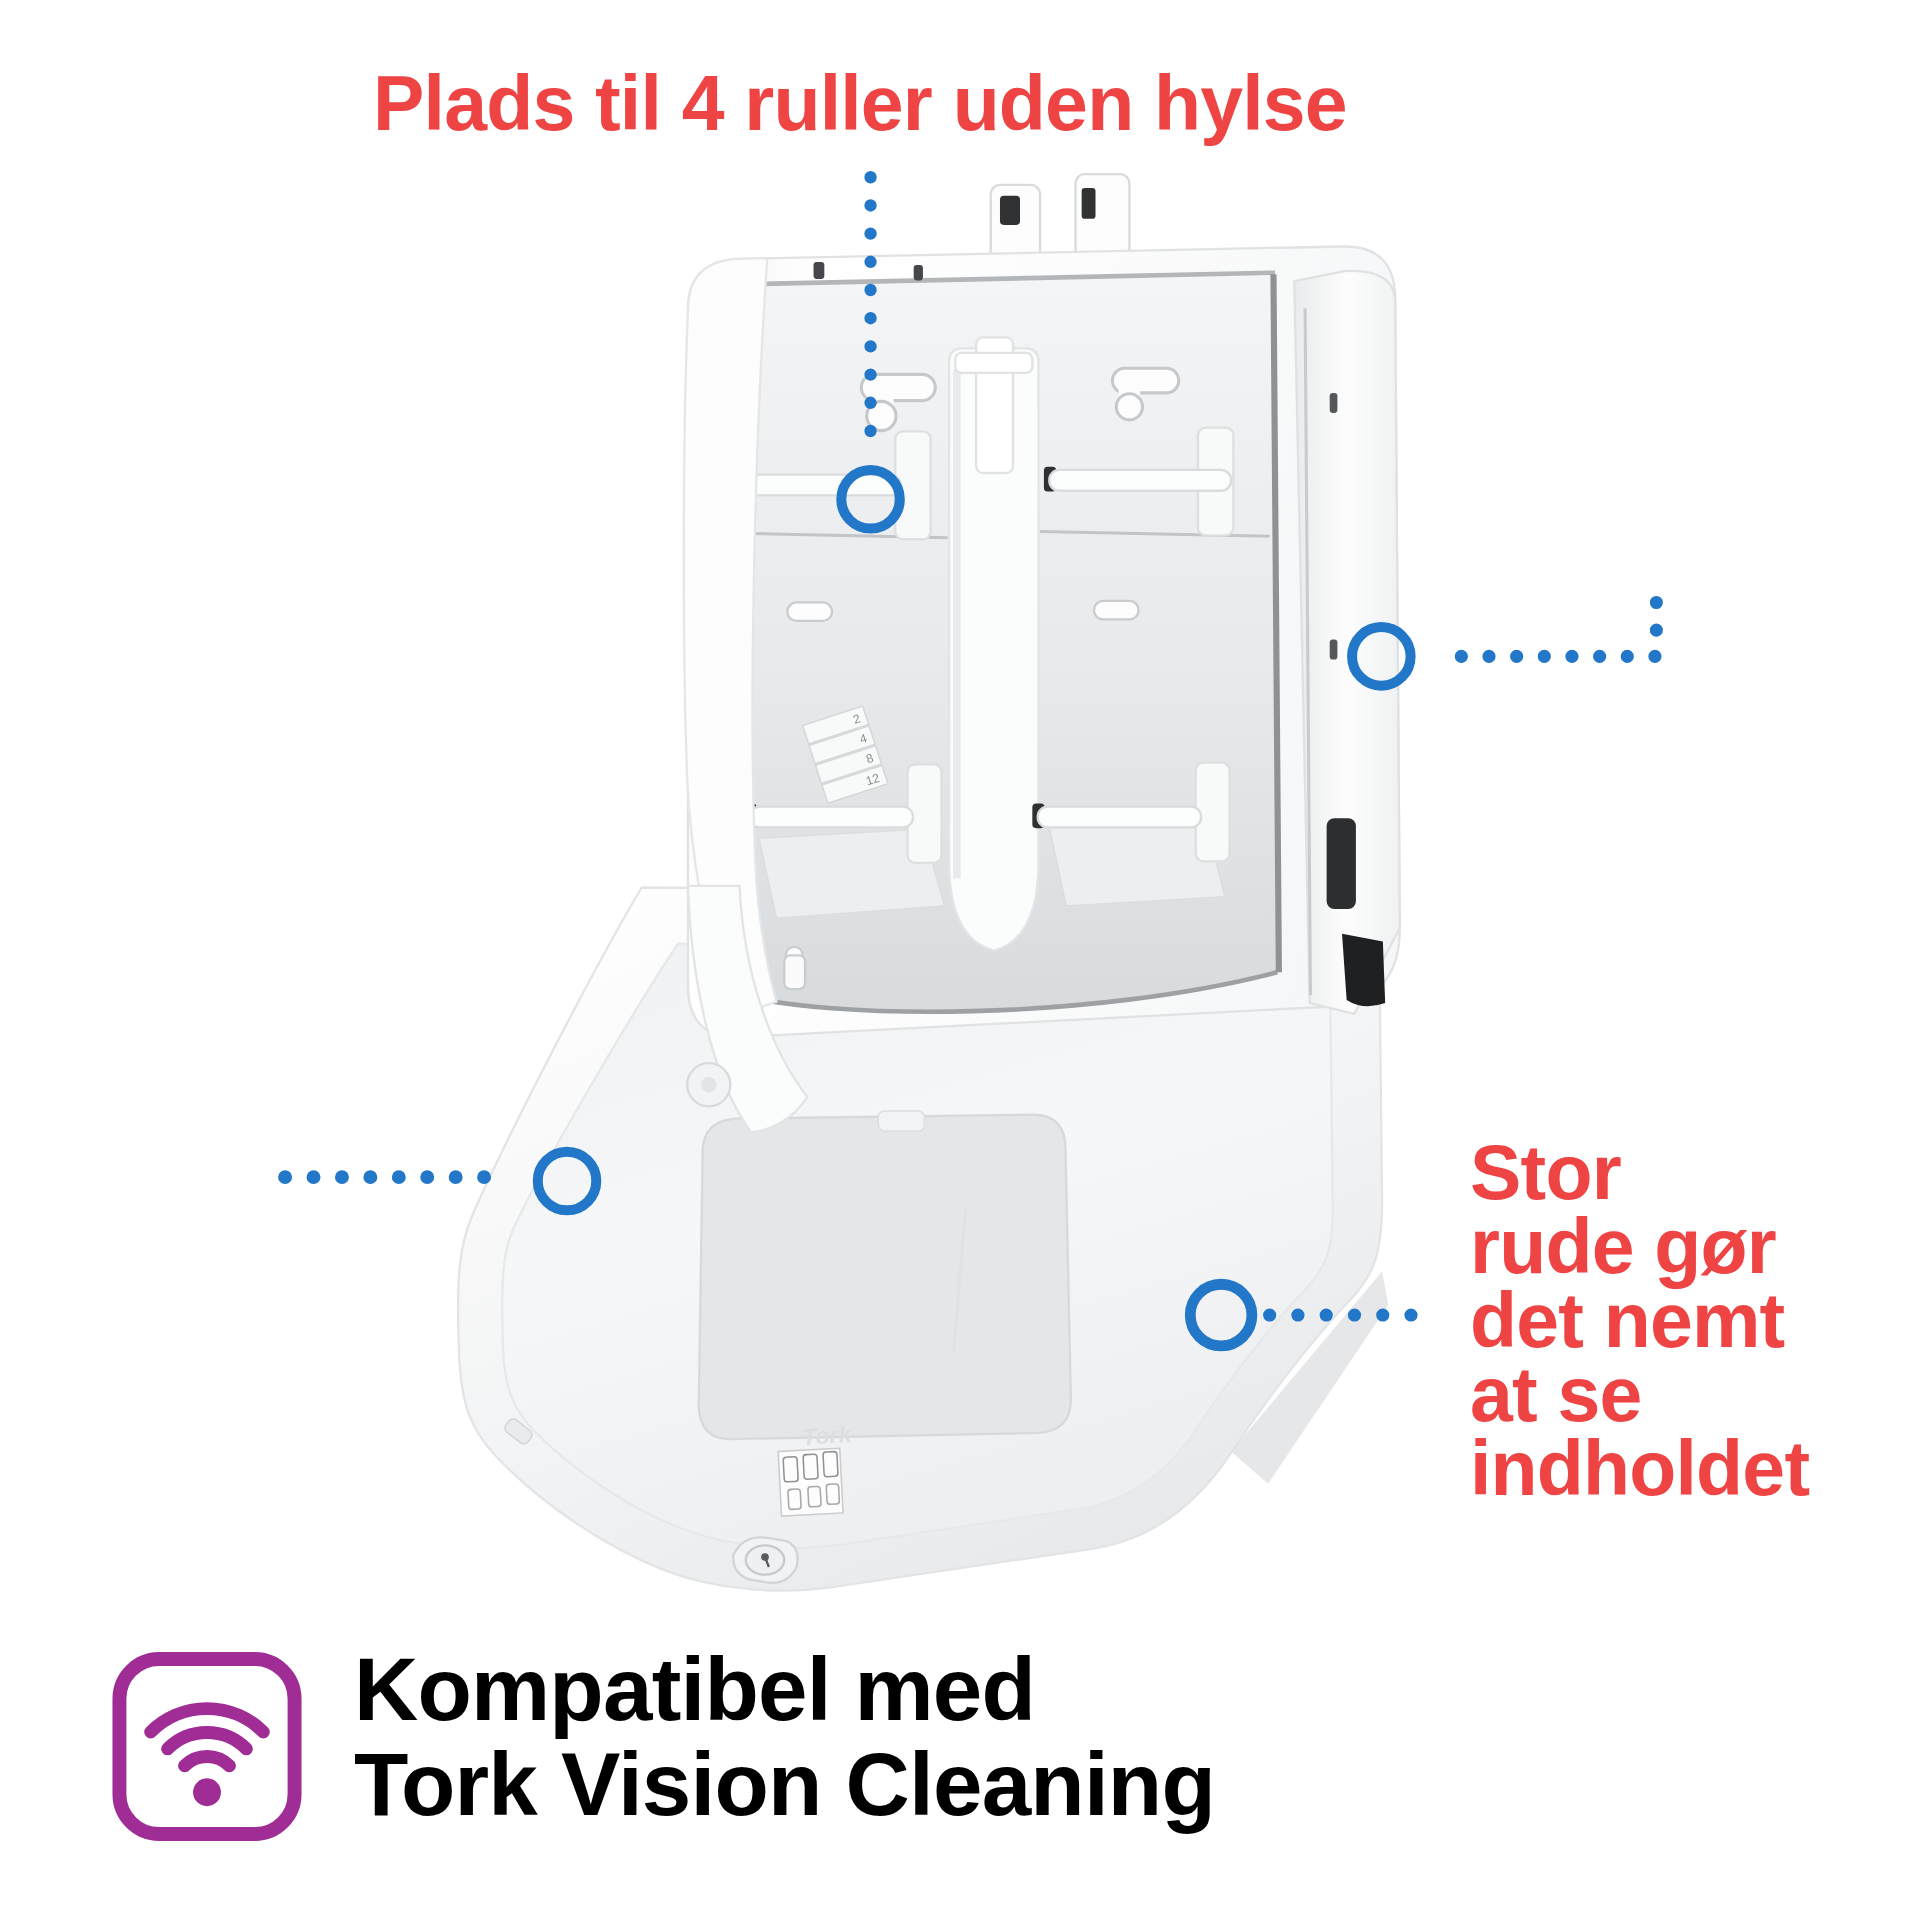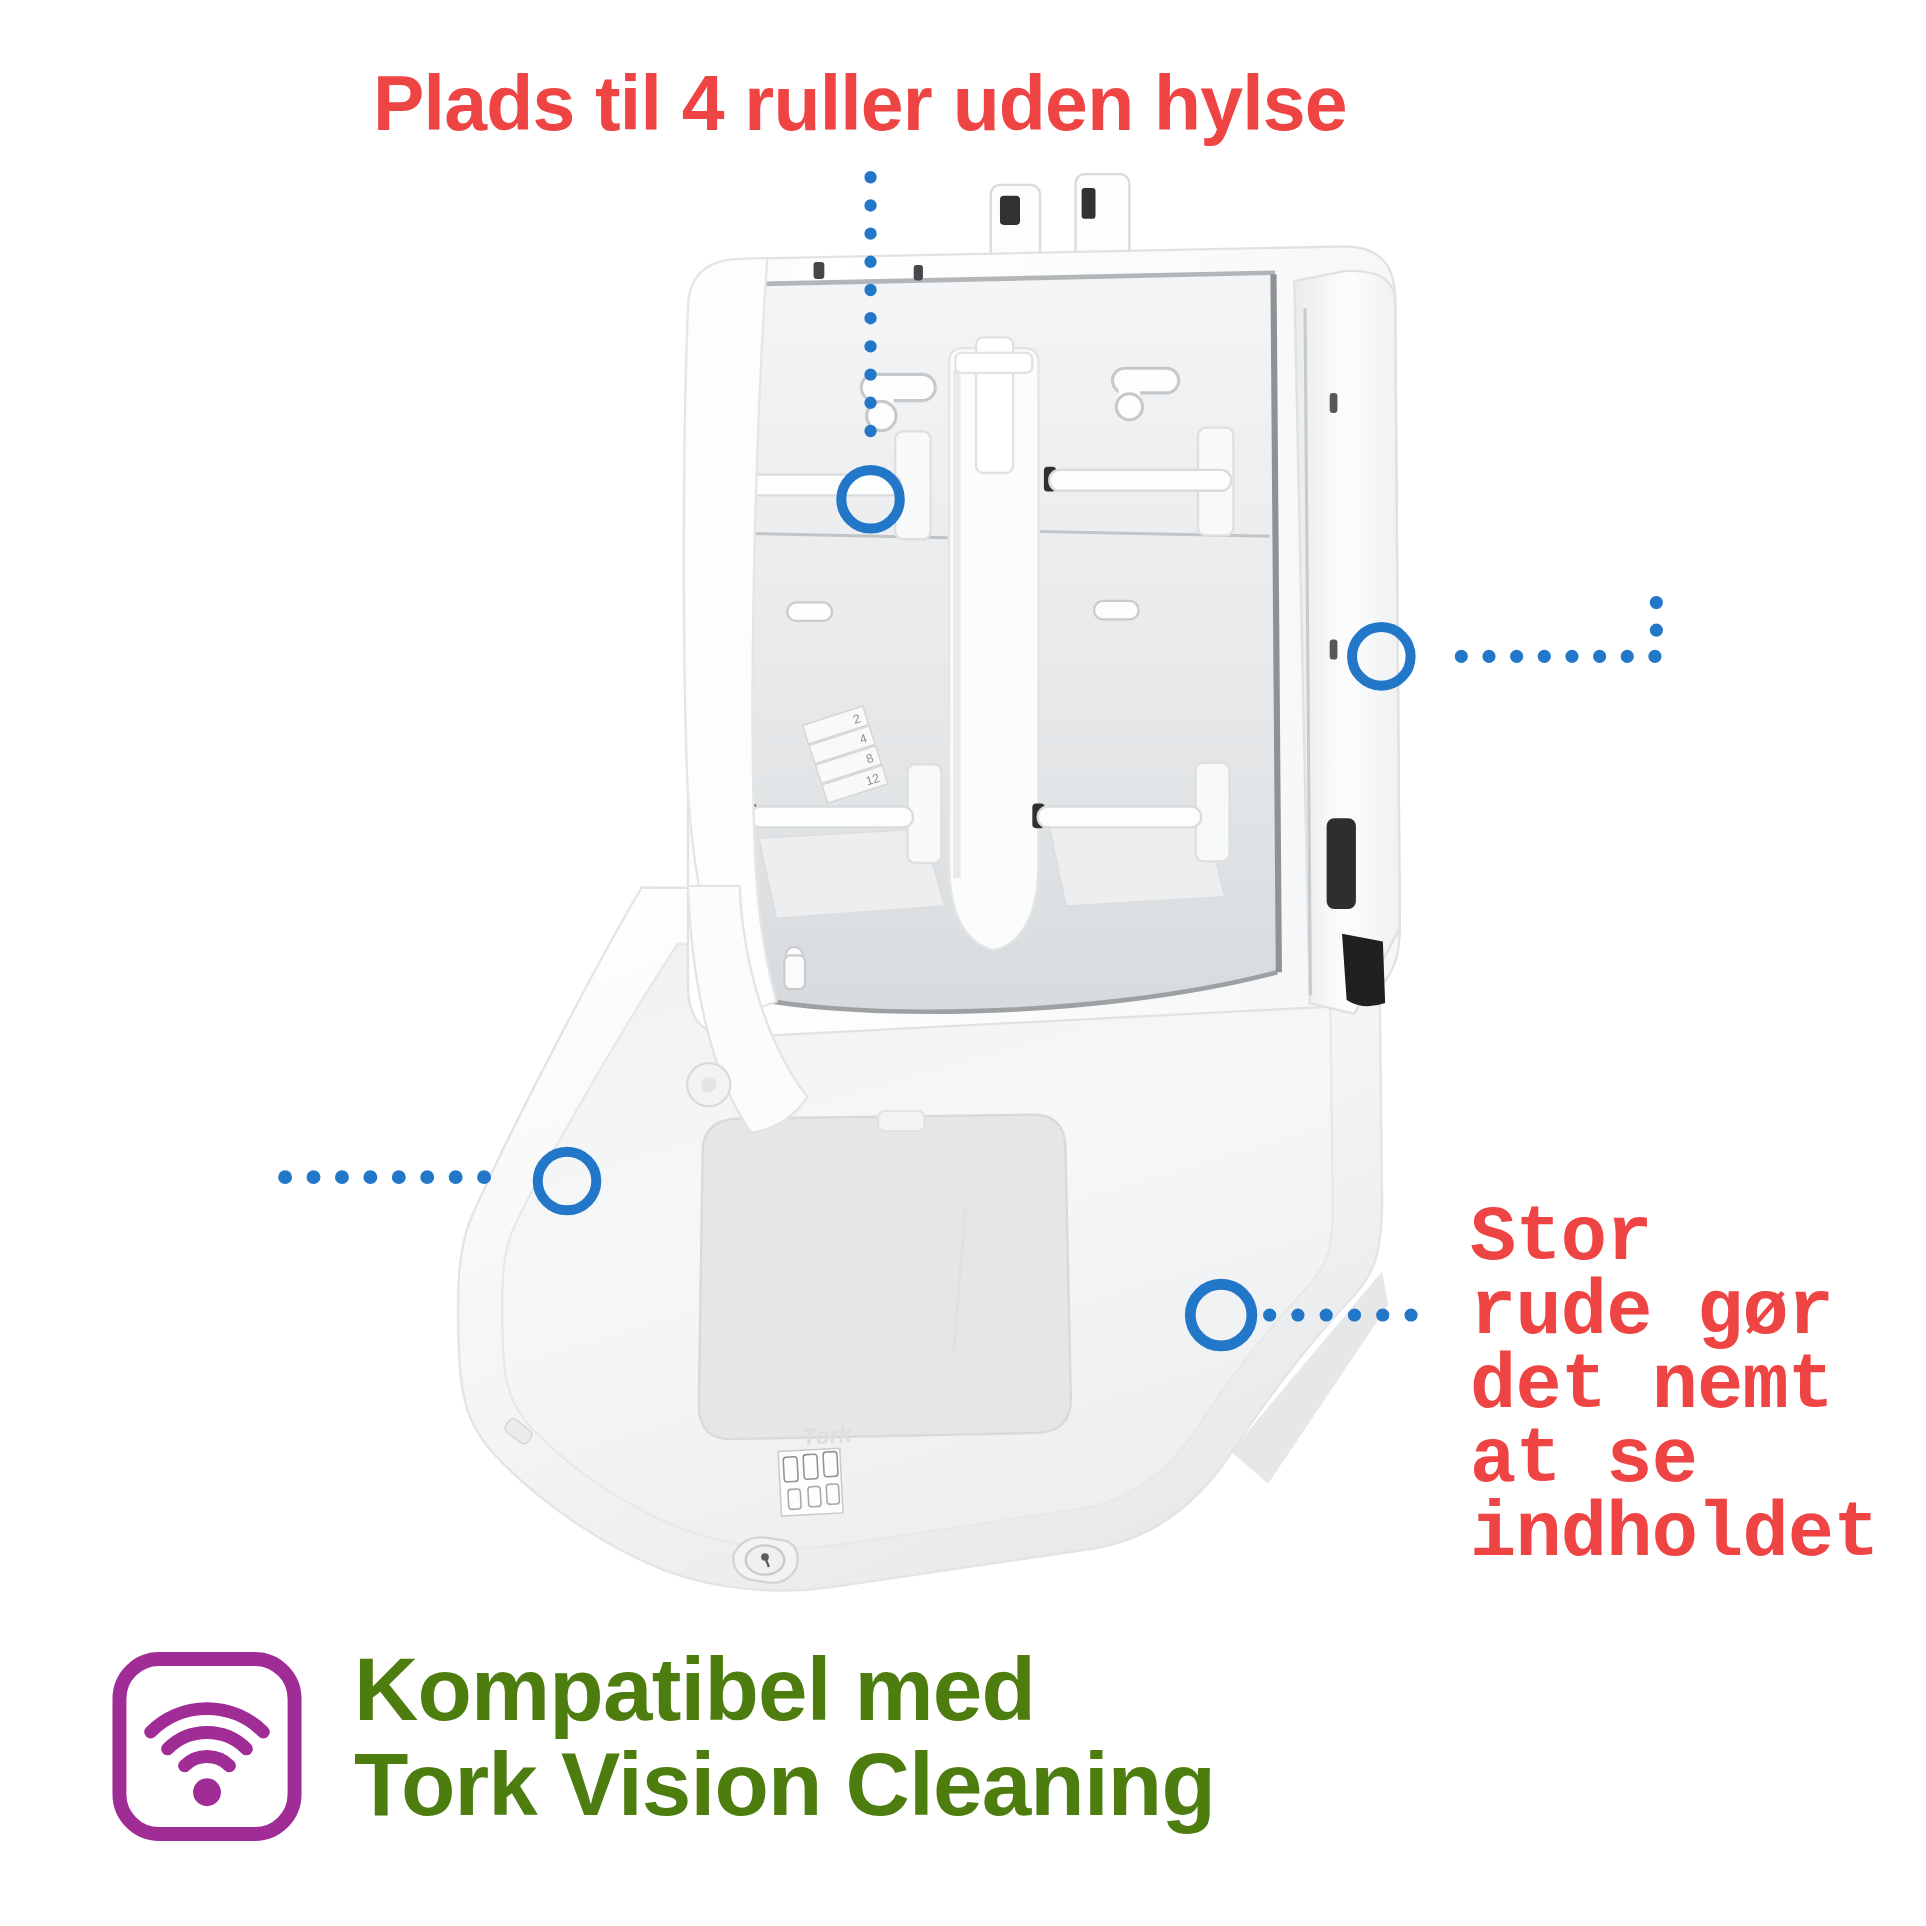--- a/index.html
+++ b/index.html
@@ -15,25 +15,25 @@
     color:#ef4444;
     font-weight:bold;
     font-size:77px;
     line-height:72px;
     letter-spacing:-0.8px;
     white-space:pre-line;
   }
   #callout-top{left:373px;top:65px;line-height:77px;}
   #callout-right-upper{left:1435px;top:311px;line-height:71px;}
   #callout-left{left:68px;top:1090px;line-height:72px;}
-  #callout-right-lower{left:1470px;top:1202px;line-height:74px;font-family:Liberation Mono, monospace;}
+  #callout-right-lower{left:1470px;top:1135px;line-height:74px;}
   #footer-text{
     position:absolute;
     left:354px;top:1642px;
-    color:#4d7c0f;
+    color:#000000;
     font-weight:bold;
     font-size:89px;
     line-height:95px;
     letter-spacing:-0.8px;
     white-space:pre-line;
   }
   #art{position:absolute;left:0;top:0;}
   #wifi-badge{position:absolute;left:106px;top:1647px;width:202px;height:199px;}
 </style>
 </head>

